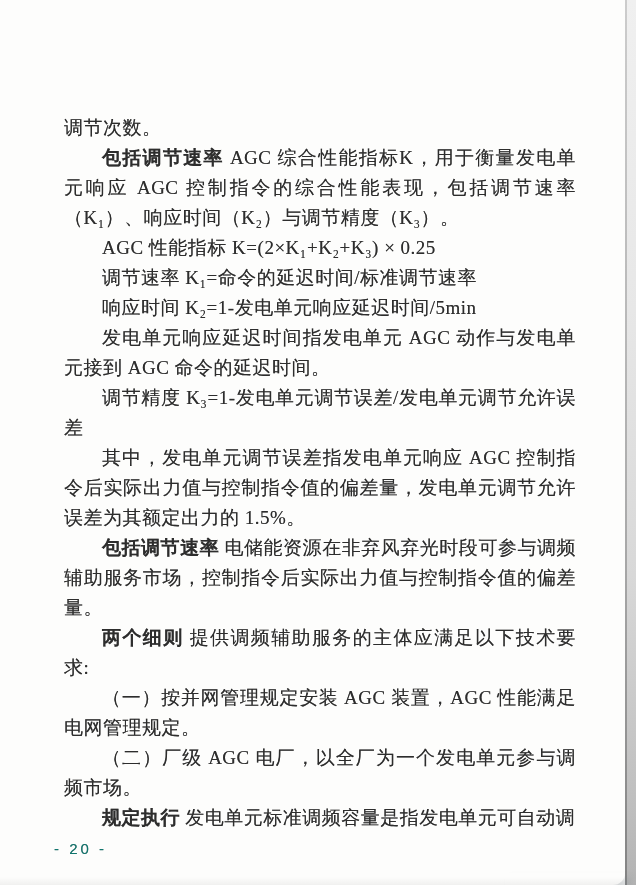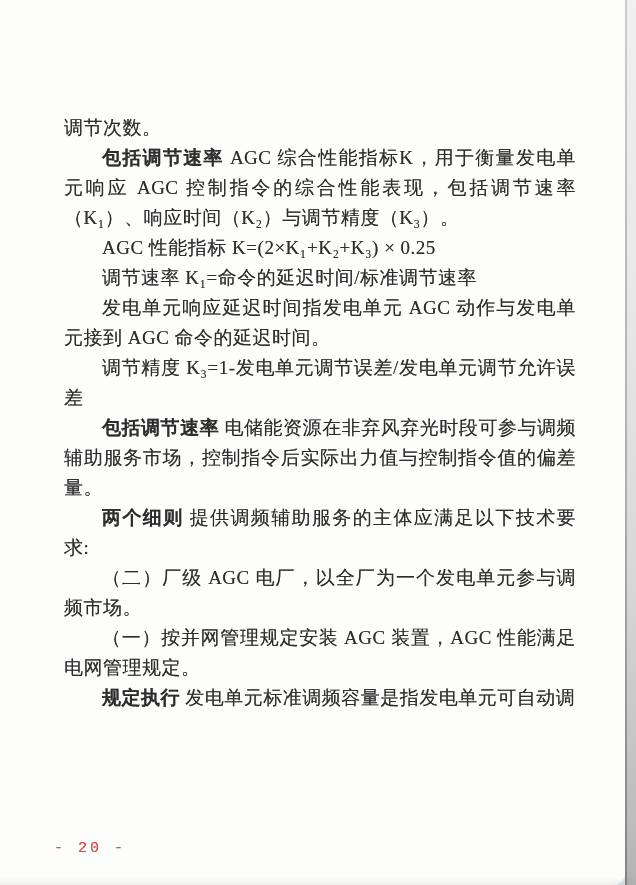--- a/index.html
+++ b/index.html
@@ -37,22 +37,22 @@
   .art-num {
     font-weight: bold;
   }
   .art-num:empty { display: none; }
   .footer-num {
     position: absolute;
     left: 54px;
     top: 840px;
     font-size: 15px;
     letter-spacing: 3px;
-    color: #ef4444;
-    font-family: Liberation Mono, monospace;
+    color: #0f766e;
+    font-family: Liberation Sans, sans-serif;
     text-shadow: 0 0 0.5px rgba(40,40,40,0.5);
   }
   
   .edge-right {
     position: absolute;
     top: 0;
     right: 0;
     width: 11px;
     height: 885px;
     background: linear-gradient(180deg, #f0f0f0 0%, #e7e7e7 35%, #d8d8d8 65%, #bdbdbd 92%, #b3b3b3 100%);
@@ -93,33 +93,35 @@
 
     <p class="para"><span>调节次数。</span></p>
 
     <p class="para indent"><b class="art-num">包括调节速率</b><span> AGC 综合性能指标K，用于衡量发电单元响应 AGC 控制指令的综合性能表现，包括调节速率（K₁）、响应时间（K₂）与调节精度（K₃）。</span></p>
 
     <p class="para indent"><span>AGC 性能指标 K=(2×K₁+K₂+K₃) × 0.25</span></p>
 
     <p class="para indent"><span>调节速率 K₁=命令的延迟时间/标准调节速率</span></p>
 
 
+    <p class="para indent"><span>响应时间 K₂=1-发电单元响应延迟时间/5min</span></p>
 
     <p class="para indent"><span>发电单元响应延迟时间指发电单元 AGC 动作与发电单元接到 AGC 命令的延迟时间。</span></p>
 
     <p class="para indent"><span>调节精度 K₃=1-发电单元调节误差/发电单元调节允许误差</span></p>
 
+    <p class="para indent"><span>其中，发电单元调节误差指发电单元响应 AGC 控制指令后实际出力值与控制指令值的偏差量，发电单元调节允许误差为其额定出力的 1.5%。</span></p>
 
     <p class="para indent"><b class="art-num">包括调节速率</b><span> 电储能资源在非弃风弃光时段可参与调频辅助服务市场，控制指令后实际出力值与控制指令值的偏差量。</span></p>
 
     <p class="para indent"><b class="art-num">两个细则</b><span> 提供调频辅助服务的主体应满足以下技术要求:</span></p>
 
+    <p class="para indent"><span>（一）按并网管理规定安装 AGC 装置，AGC 性能满足电网管理规定。</span></p>
+
     <p class="para indent"><span>（二）厂级 AGC 电厂，以全厂为一个发电单元参与调频市场。</span></p>
-
-    <p class="para indent"><span>（一）按并网管理规定安装 AGC 装置，AGC 性能满足电网管理规定。</span></p>
 
     <p class="para indent"><b class="art-num">规定执行</b><span> 发电单元标准调频容量是指发电单元可自动调</span></p>
 
   </div>
 
   <div class="footer-num">- 20 -</div>
 
   <div class="edge-right"></div>
   <div class="edge-right-line"></div>
   <div class="edge-bottom"></div>

